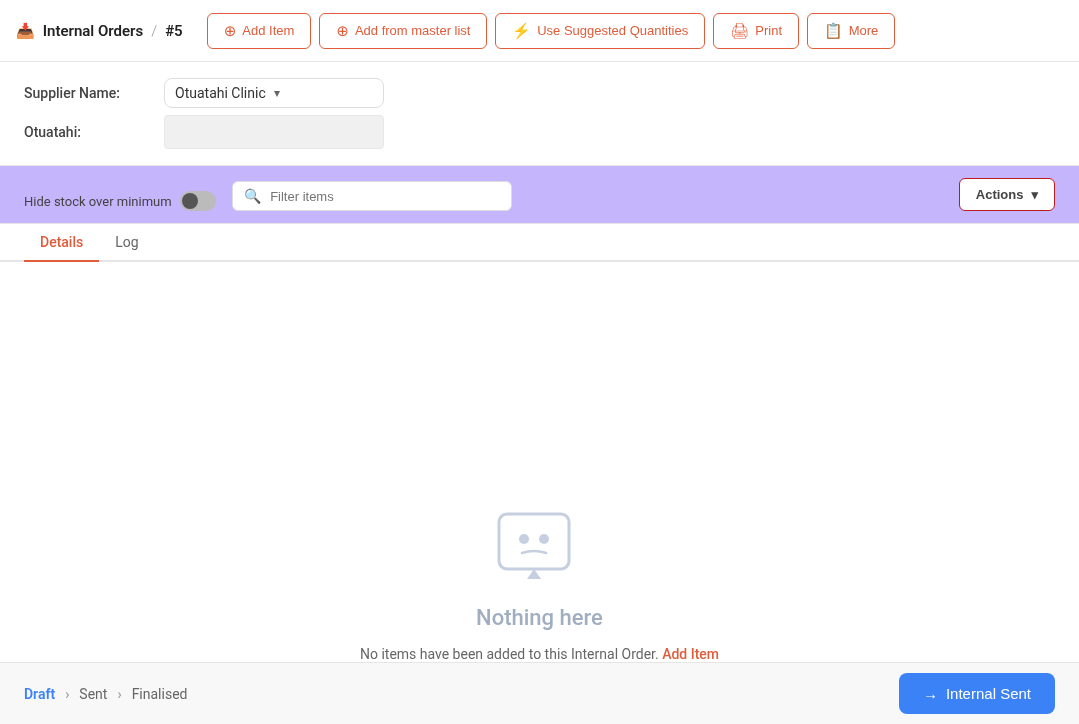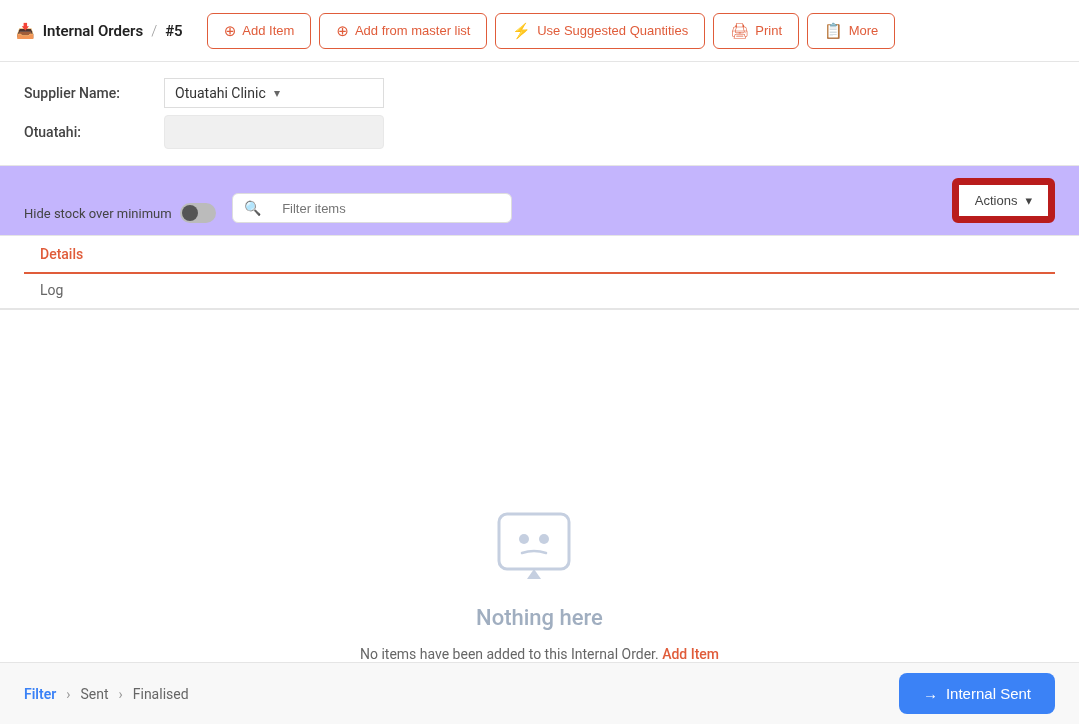--- a/index.html
+++ b/index.html
@@ -12,37 +12,37 @@
     .header-title .separator { color: #999; font-weight: 300; }
     .header-buttons { display: flex; align-items: center; gap: 8px; margin-left: 8px; }
     .btn-outline { display: flex; align-items: center; gap: 6px; padding: 8px 16px; border: 1.5px solid #e05c3a; border-radius: 6px; background: #fff; color: #e05c3a; font-size: 13px; font-weight: 500; cursor: pointer; white-space: nowrap; }
     .btn-outline .btn-icon { font-size: 15px; }
 
     
     .form-section { background: #fff; padding: 16px 24px; border-bottom: 1px solid #e5e5e5; flex-shrink: 0; }
     .form-row { display: flex; align-items: center; margin-bottom: 7px; }
     .form-row:last-child { margin-bottom: 0; }
     .form-label { width: 140px; font-weight: 500; color: #444; font-size: 14px; }
-    .form-select { display: flex; align-items: center; border: 1px solid #ddd; border-radius: 0; padding: 6px 10px; background: #fff; min-width: 220px; cursor: pointer; }
+    .form-select { display: flex; align-items: center; border: 1px solid #ddd; border-radius: 8px; padding: 6px 10px; background: #fff; min-width: 220px; cursor: pointer; }
     .form-select span { flex: 1; }
     .form-select .chevron { color: #666; font-size: 12px; }
     .form-input-box { border: 1px solid #e8e8e8; border-radius: 4px; padding: 6px 10px; background: #f0f0f0; min-width: 220px; height: 34px; }
 
     
     .toolbar { background: #c4b5fd; padding: 12px 24px; display: flex; align-items: flex-end; gap: 16px; border-bottom: 1px solid #e5e5e5; flex-shrink: 0; }
     .hide-stock-label { display: flex; align-items: center; gap: 8px; color: #444; font-size: 13px; white-space: nowrap; }
     .toggle { width: 36px; height: 20px; border-radius: 10px; background: #bbb; position: relative; cursor: pointer; flex-shrink: 0; }
     .toggle-knob { width: 16px; height: 16px; border-radius: 50%; background: #555; position: absolute; top: 2px; left: 2px; transition: left 0.2s; }
     .filter-input { display: flex; align-items: center; border: 1px solid #ddd; border-radius: 6px; padding: 6px 12px; background: #fff; flex: 1; max-width: 280px; gap: 8px; }
-    .filter-input input { border: none; outline: none; font-size: 13px; background: transparent; width: 100%; color: #666; margin-left: 12px; }
+    .filter-input input { border: none; outline: none; font-size: 13px; background: transparent; width: 100%; color: #666; }
     .search-icon-char { color: #999; font-size: 14px; }
-    .actions-btn { display: flex; align-items: center; gap: 8px; padding: 8px 16px; border: 7px solid #b91c1c; border-radius: 6px; background: #fff; color: #444; font-size: 13px; font-weight: 400; cursor: pointer; margin-left: auto; }
+    .actions-btn { display: flex; align-items: center; gap: 8px; padding: 8px 16px; border: 1px solid #b91c1c; border-radius: 6px; background: #fff; color: #444; font-size: 13px; font-weight: 700; cursor: pointer; margin-left: auto; }
 
     
-    .tabs { background: #fff; display: flex; padding: 0 24px; border-bottom: 2px solid #e5e5e5; flex-shrink: 0; flex-direction: column; }
+    .tabs { background: #fff; display: flex; padding: 0 24px; border-bottom: 2px solid #e5e5e5; flex-shrink: 0; }
     .tab { padding: 10px 16px; font-size: 14px; cursor: pointer; color: #666; border-bottom: 2px solid transparent; margin-bottom: -2px; }
     .tab.active { color: #e05c3a; border-bottom-color: #e05c3a; font-weight: 500; }
 
     
     .main-content { flex: 1; display: flex; flex-direction: column; align-items: center; justify-content: flex-end; background: #fff; }
     .empty-state { display: flex; flex-direction: column; align-items: center; gap: 16px; }
     .empty-icon { width: 90px; height: 80px; }
     .empty-title { font-size: 22px; color: #a0aec0; font-weight: 500; }
     .empty-desc { font-size: 14px; color: #666; }
     .empty-desc .add-link { color: #e05c3a; cursor: pointer; font-weight: 500; }
@@ -140,21 +140,21 @@
     <div class="empty-title">Nothing here</div>
     <div class="empty-desc">
       <span>No items have been added to this Internal Order.</span>
       <span class="add-link">Add Item</span>
     </div>
   </div>
 </div>
 
 <div class="footer">
   <div class="breadcrumb">
-    <span class="active-step">Filter</span>
+    <span class="active-step">Draft</span>
     <span class="chevron">›</span>
     <span>Sent</span>
     <span class="chevron">›</span>
     <span>Finalised</span>
   </div>
   <button class="confirm-btn">
     <span>→</span>
     <span>Internal Sent</span>
   </button>
 </div>

